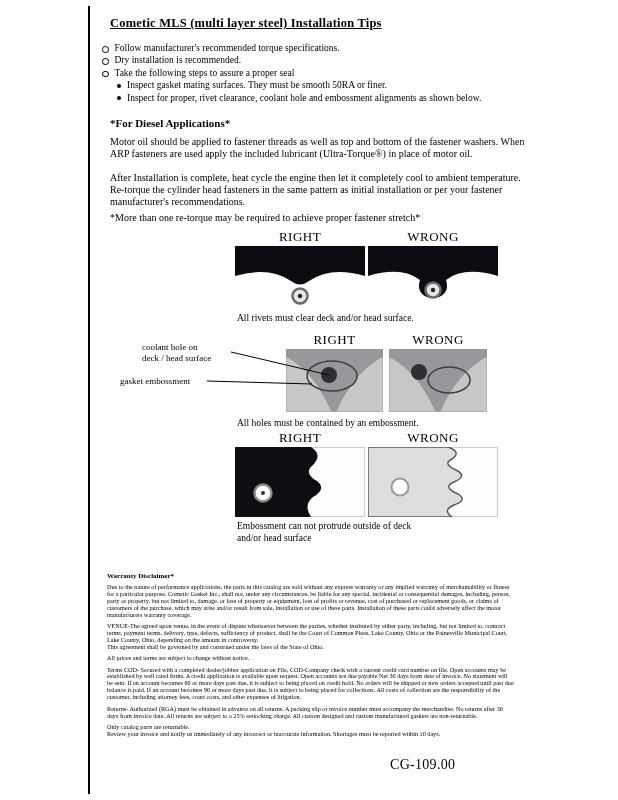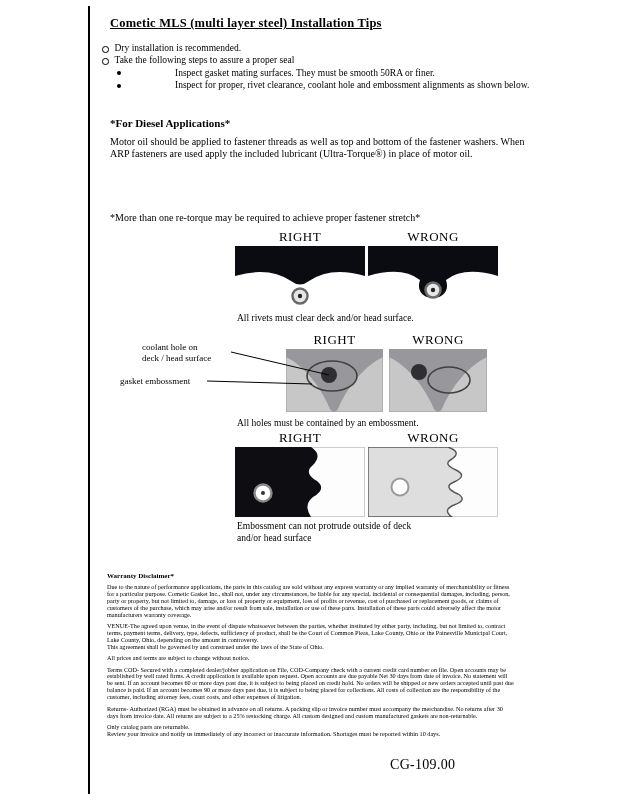--- a/index.html
+++ b/index.html
@@ -6,21 +6,21 @@
   html,body{margin:0;padding:0;background:#fff;}
   .page{position:relative;width:616px;height:800px;background:#ffffff;
         font-family:Liberation Serif, serif;color:#000;overflow:hidden;}
   .left-rule{position:absolute;left:88px;top:6px;width:2px;height:788px;background:#000;}
   .title{position:absolute;left:110px;top:16px;font-size:12.5px;font-weight:bold;
          text-decoration:underline;letter-spacing:.2px;}
   .tips{position:absolute;left:102px;top:43px;width:432px;font-size:9.5px;}
   .tip{display:flex;align-items:flex-start;margin-bottom:2.4px;}
   .tip .b{flex:0 0 auto;width:4.5px;height:4.5px;border:1px solid #000;border-radius:50%;
           margin:3px 6px 0 0;}
-  .tip.sub{margin-left:15px;gap:48px;}
+  .tip.sub{margin-left:15px;}
   .tip.sub .b{width:4px;height:4px;border:none;background:#000;margin-top:3.5px;}
   .diesel-heading{position:absolute;left:110px;top:117px;font-size:11px;font-weight:bold;}
   .para{position:absolute;left:110px;width:418px;font-size:10px;line-height:11.8px;}
   .p1{top:136px;} .p2{top:172px;} .note{top:212px;}
   .dhdr{position:absolute;font-size:13px;text-align:center;letter-spacing:.5px;}
   .dsvg{position:absolute;display:block;}
   .dcap{position:absolute;font-size:9.5px;line-height:11.5px;white-space:pre-line;}
   .dlabel{position:absolute;font-size:9px;line-height:10.5px;white-space:pre-line;}
   .overlay{position:absolute;left:0;top:330px;pointer-events:none;}
   .disclaimer{position:absolute;left:107px;top:572px;width:407px;}
@@ -32,38 +32,43 @@
 <body>
 
 <div class="page">
   <div class="left-rule"></div>
 
   <div class="title">Cometic MLS (multi layer steel) Installation Tips</div>
 
   <div class="tips">
     <div class="tip">
       <span class="b"></span>
+      <span>Follow manufacturer's recommended torque specifications.</span>
+    </div>
+    <div class="tip">
+      <span class="b"></span>
       <span>Dry installation is recommended.</span>
     </div>
     <div class="tip">
       <span class="b"></span>
       <span>Take the following steps to assure a proper seal</span>
     </div>
     <div class="tip sub">
       <span class="b"></span>
       <span>Inspect gasket mating surfaces.  They must be smooth 50RA or finer.</span>
     </div>
     <div class="tip sub">
       <span class="b"></span>
       <span>Inspect for proper, rivet clearance, coolant hole and embossment alignments as shown below.</span>
     </div>
   </div>
 
   <div class="diesel-heading">*For Diesel Applications*</div>
   <div class="para p1">Motor oil should be applied to fastener threads as well as top and bottom of the fastener washers. When ARP fasteners are used apply the included lubricant (Ultra-Torque®) in place of motor oil.</div>
+  <div class="para p2">After Installation is complete, heat cycle the engine then let it completely cool to ambient temperature. Re-torque the cylinder head fasteners in the same pattern as initial installation or per your fastener manufacturer's recommendations.</div>
   <div class="para note">*More than one re-torque may be required to achieve proper fastener stretch*</div>
 
   <div class="dhdr" style="left:235px;top:229px;width:130px;">RIGHT</div>
   <div class="dhdr" style="left:368px;top:229px;width:130px;">WRONG</div>
   <svg class="dsvg" style="left:235px;top:246px;" width="130" height="63" viewBox="0 0 130 63">
     <rect width="130" height="63" fill="#0b0b12"></rect>
     <path d="M0,63 L0,30 Q34,20 56,35 Q65,42 74,35 Q96,20 130,30 L130,63 Z" fill="#ffffff"></path>
     <circle cx="65" cy="50" r="7.5" fill="#e6e6e6" stroke="#6a6a6a" stroke-width="2.5"></circle>
     <circle cx="65" cy="50" r="2.2" fill="#222222"></circle>
   </svg>

